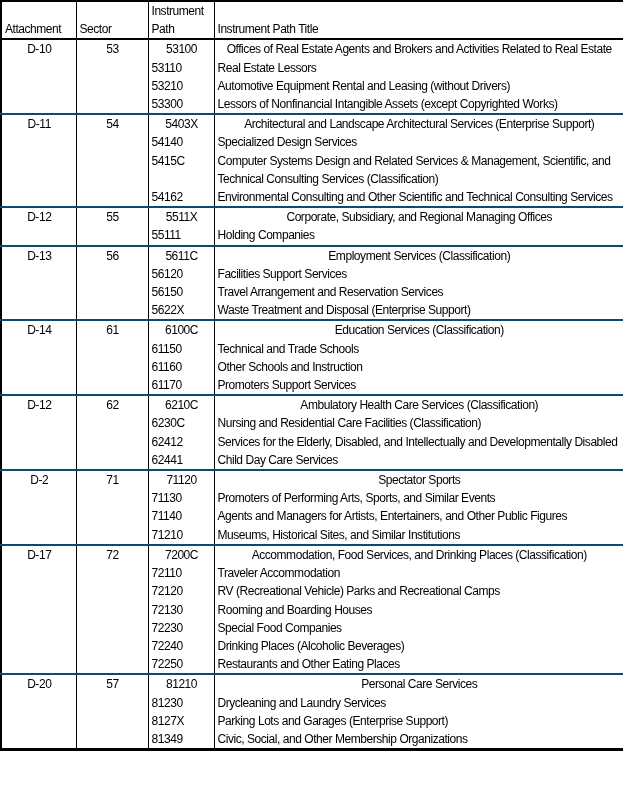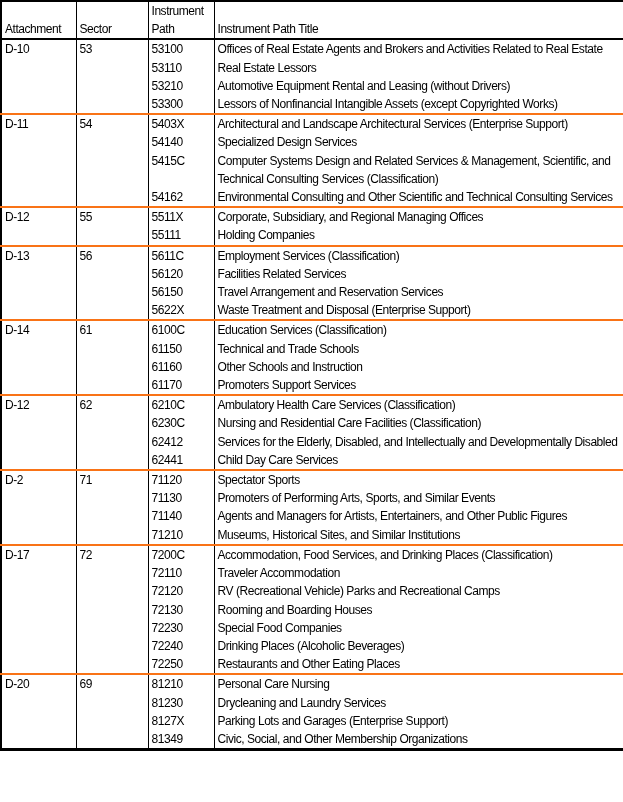--- a/index.html
+++ b/index.html
@@ -32,21 +32,22 @@
     overflow: hidden;
   }
   .doc-table { border: 2px solid #000; border-bottom-width: 3px; }
 
   .doc-table thead th {
     height: 36px;
     vertical-align: bottom;
     border-bottom: 2px solid #000;
   }
   .doc-table tr.group-start td {
-    border-top: 2px solid #f97316;
+    border-top: 2px solid #0c4a6e;
+    text-align: center;
   }
   .doc-table td { border-top: none; }
 </style>
 </head>
 <body>
 
 <table class="doc-table">
   <colgroup>
     <col class="c-attachment">
     <col class="c-sector">
@@ -109,21 +110,21 @@
         <td>Holding Companies</td>
       </tr>
       <tr class="group-start">
         <td rowspan="4">D-13</td>
         <td rowspan="4">56</td>
         <td>5611C</td>
         <td>Employment Services (Classification)</td>
       </tr>
       <tr>
         <td>56120</td>
-        <td>Facilities Related Services</td>
+        <td>Facilities Support Services</td>
       </tr>
       <tr>
         <td>56150</td>
         <td>Travel Arrangement and Reservation Services</td>
       </tr>
       <tr>
         <td>5622X</td>
         <td>Waste Treatment and Disposal (Enterprise Support)</td>
       </tr>
       <tr class="group-start">
@@ -205,23 +206,23 @@
       <tr>
         <td>72240</td>
         <td>Drinking Places (Alcoholic Beverages)</td>
       </tr>
       <tr>
         <td>72250</td>
         <td>Restaurants and Other Eating Places</td>
       </tr>
       <tr class="group-start">
         <td rowspan="4">D-20</td>
-        <td rowspan="4">69</td>
+        <td rowspan="4">57</td>
         <td>81210</td>
-        <td>Personal Care Nursing</td>
+        <td>Personal Care Services</td>
       </tr>
       <tr>
         <td>81230</td>
         <td>Drycleaning and Laundry Services</td>
       </tr>
       <tr>
         <td>8127X</td>
         <td>Parking Lots and Garages (Enterprise Support)</td>
       </tr>
       <tr>

